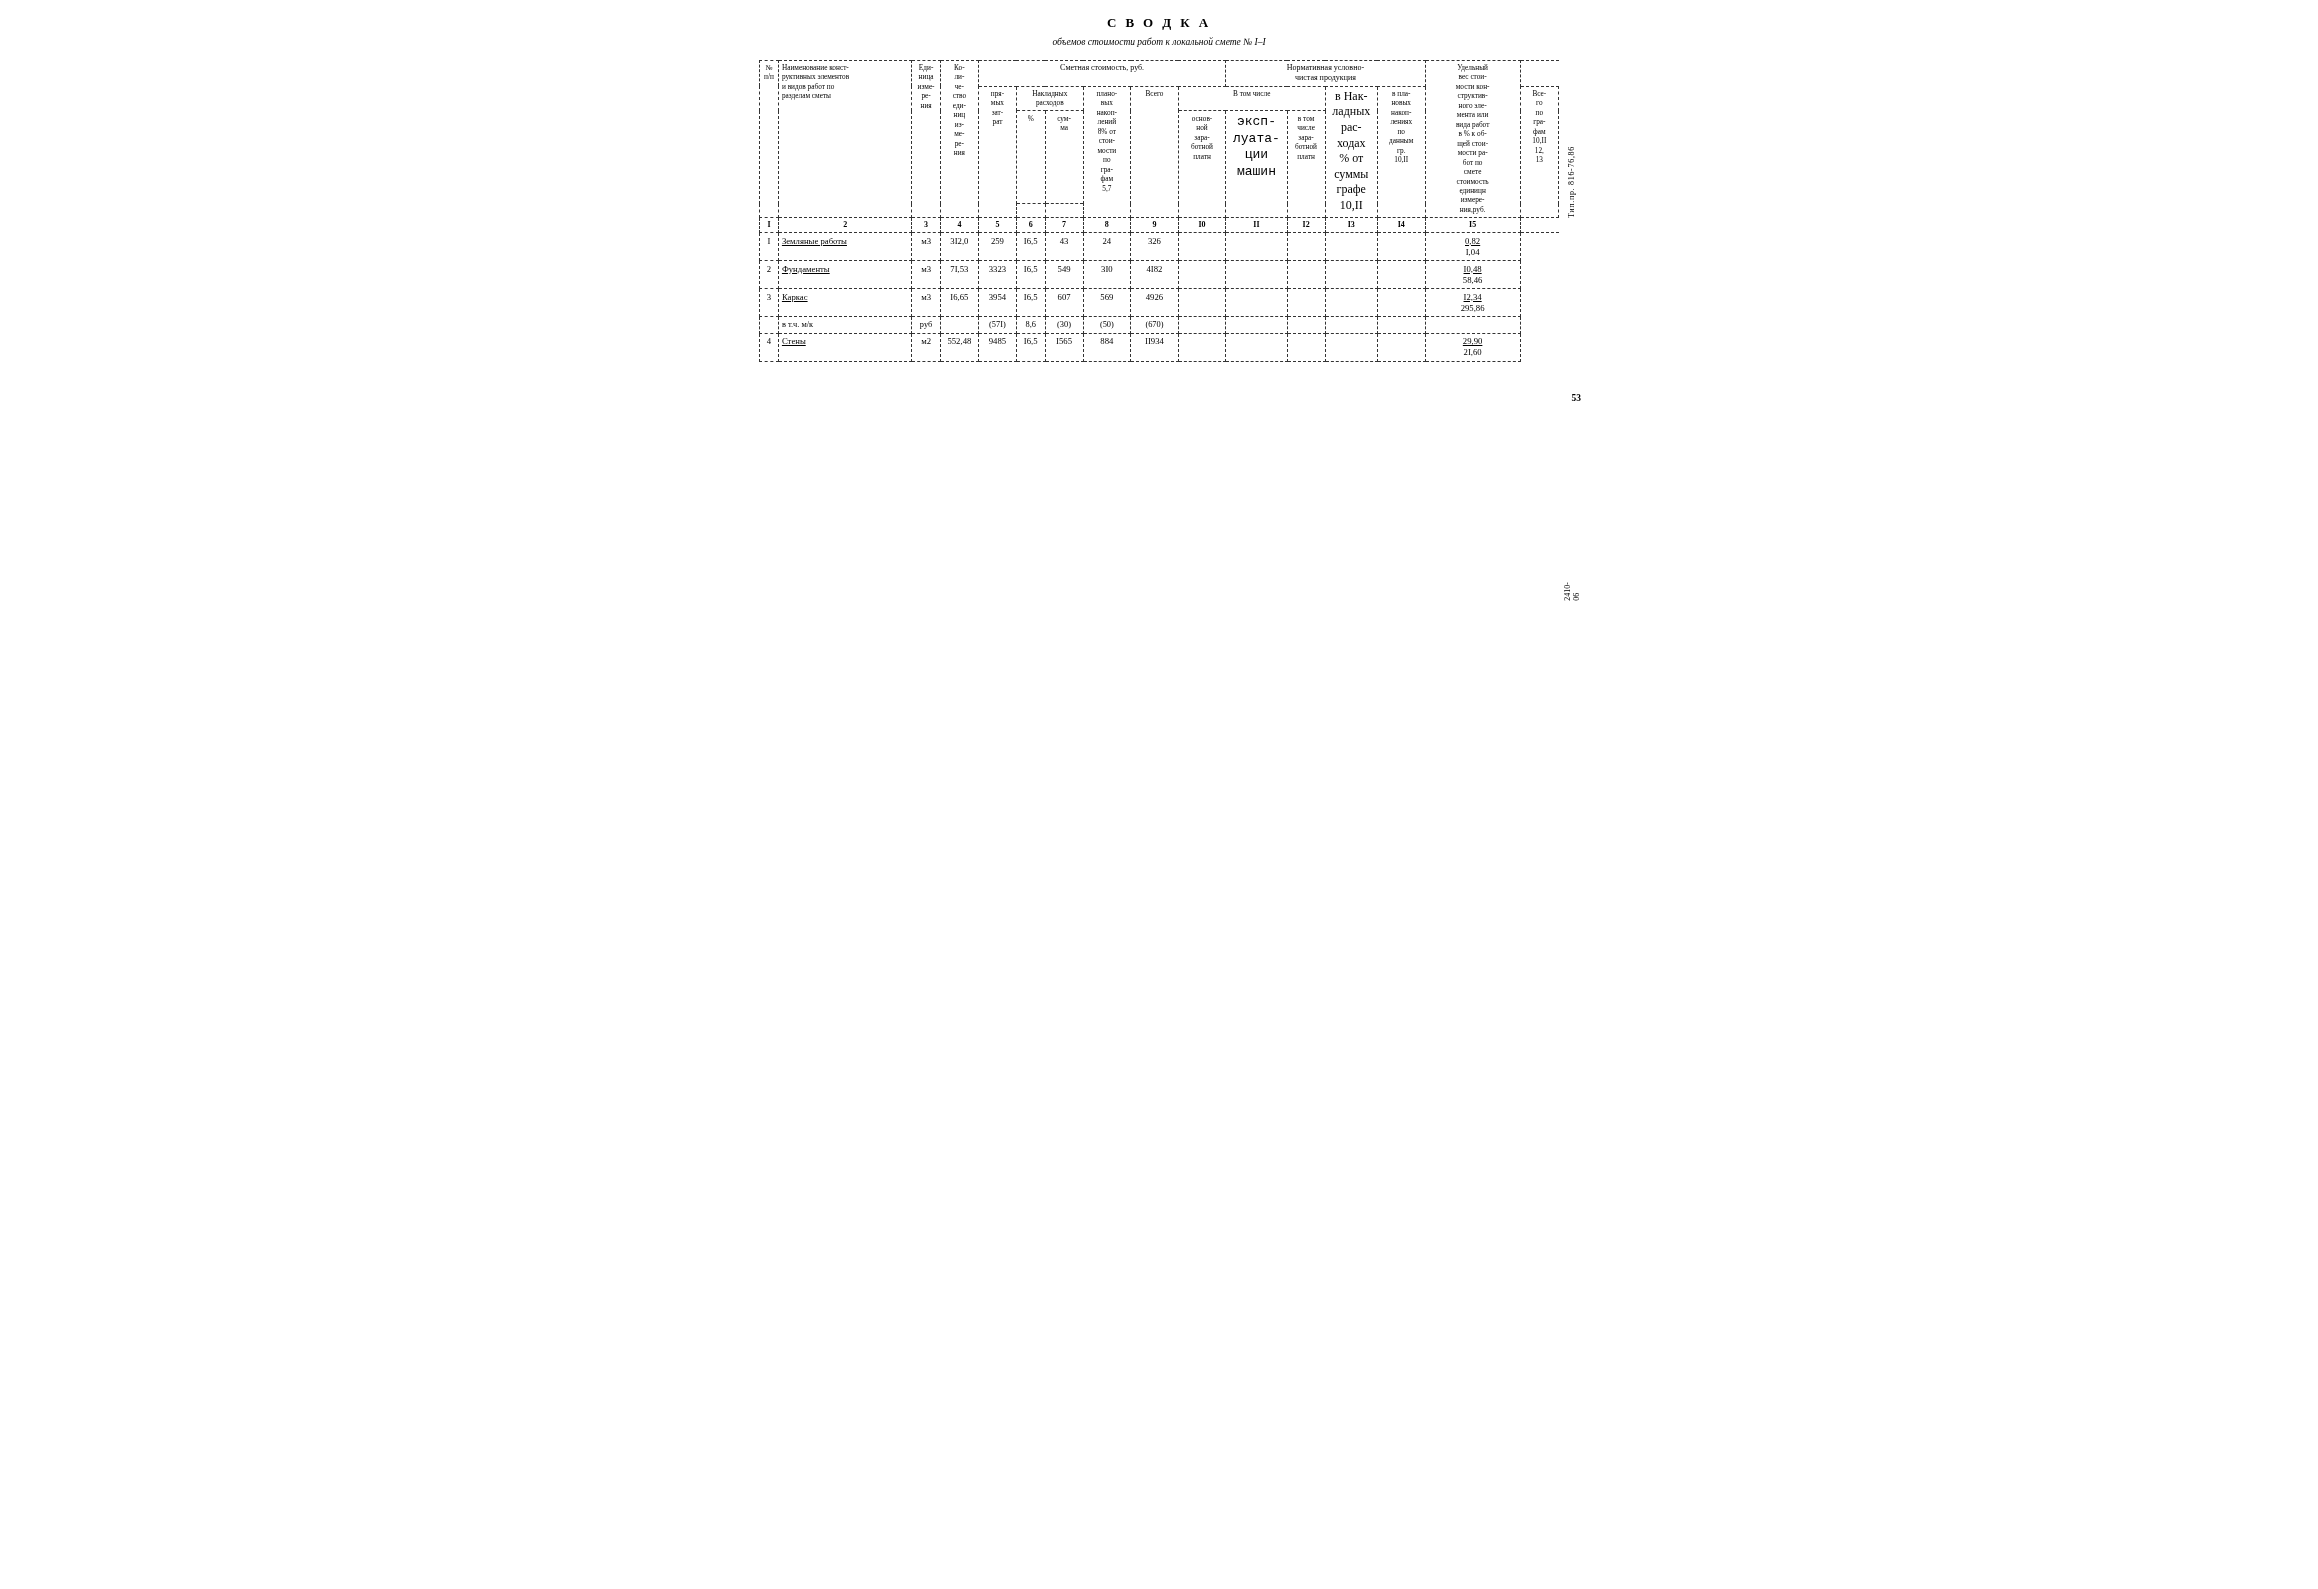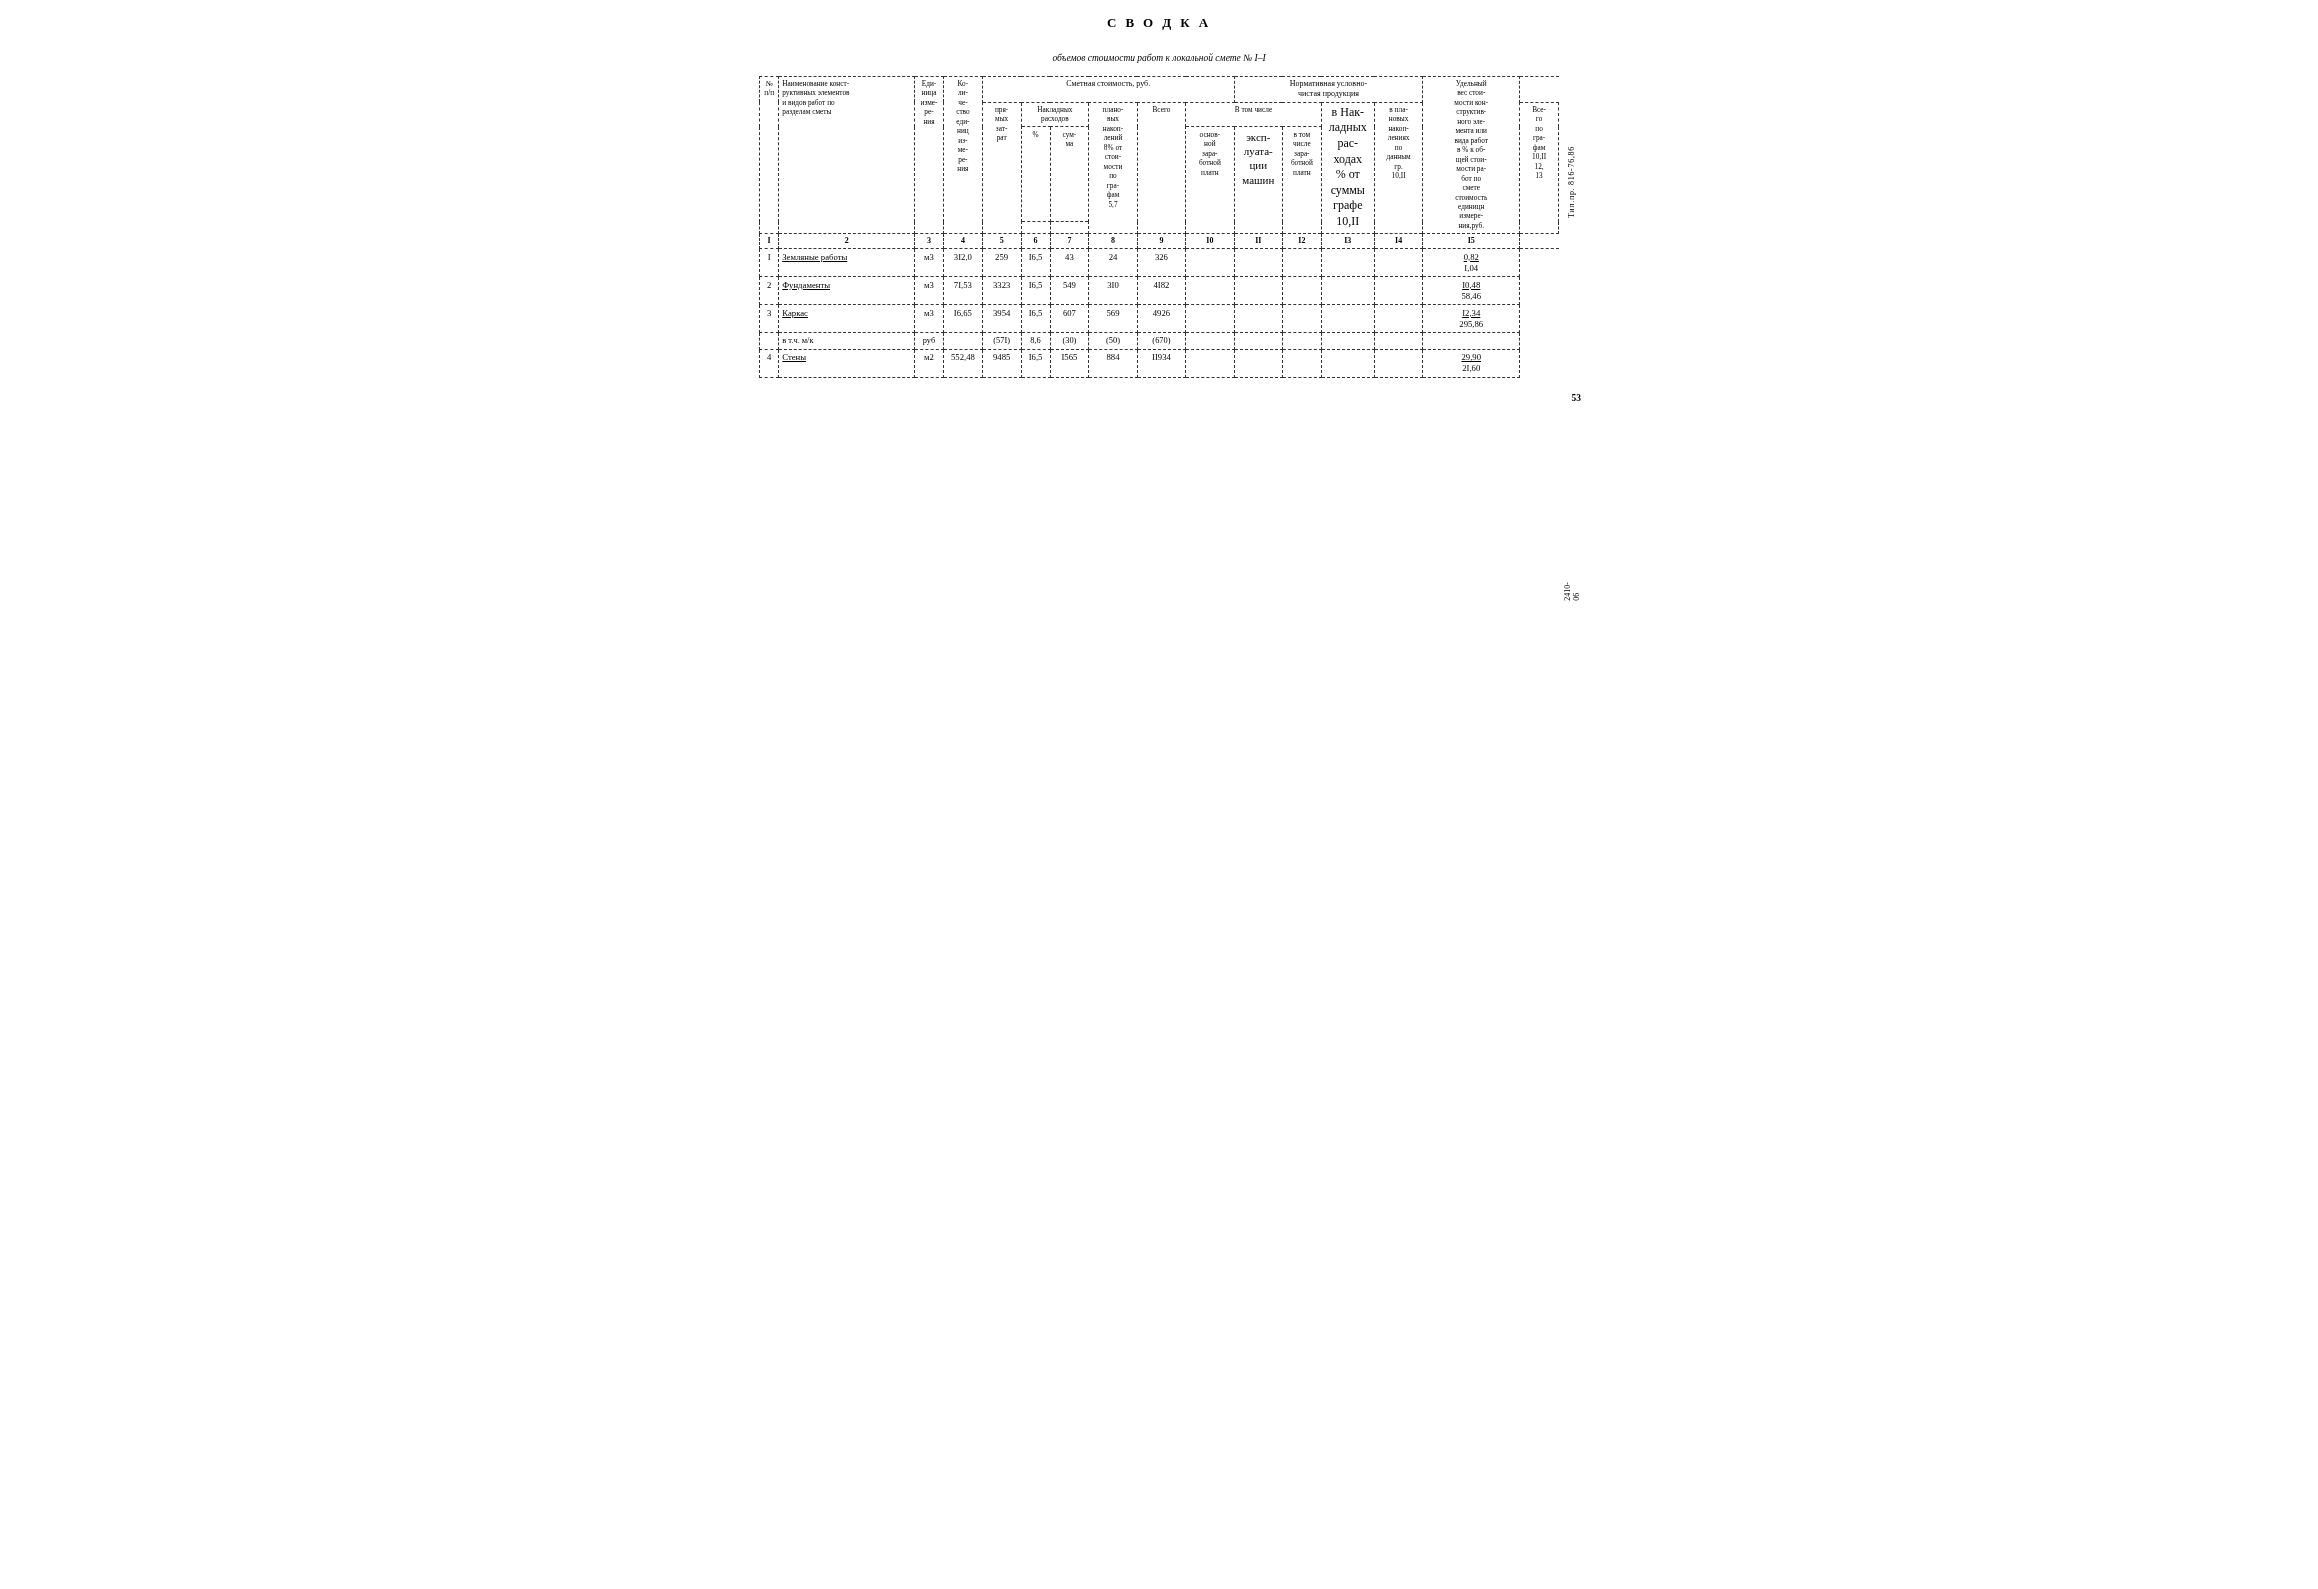--- a/index.html
+++ b/index.html
@@ -15,21 +15,21 @@
     .page-wrapper {
       max-width: 800px;
       margin: 0 auto;
       position: relative;
     }
     .main-title {
       text-align: center;
       font-size: 13px;
       font-weight: bold;
       letter-spacing: 2.9px;
-      margin-bottom: 22px;
+      margin-bottom: 6px;
     }
     .sub-title {
       text-align: center;
       font-size: 9.5px;
       margin-bottom: 13px;
       font-style: italic;
     }
     .side-label-right {
       position: absolute;
       right: -17.5px;
@@ -111,21 +111,21 @@
         <th rowspan="3" style="width:5%; font-size:7.3px;">Всего</th>
         <th colspan="3" style="font-size:7.3px;">В том числе</th>
         <th rowspan="3" style="width:5%; font-size:12px;">в Нак-<br>ладных<br>рас-<br>ходах<br>% от<br>суммы<br>графе<br>10,II</th>
         <th rowspan="3" style="width:5%; font-size:7.3px;">в пла-<br>новых<br>накоп-<br>лениях<br>по<br>данным<br>гр.<br>10,II</th>
         <th rowspan="3" style="width:4%; font-size:7.3px;">Все-<br>го<br>по<br>гра-<br>фам<br>10,II<br>12,<br>13</th>
       </tr>
       <tr class="header-row">
         <th style="width:3%; font-size:7.3px;">%</th>
         <th style="width:4%; font-size:7.3px;">сум-<br>ма</th>
         <th rowspan="2" style="width:5%; font-size:7.3px;">основ-<br>ной<br>зара-<br>ботной<br>платн</th>
-        <th rowspan="2" style="width:5%; font-size:11px;">эксп-<br>луата-<br>ции<br>машин</th>
+        <th rowspan="2" style="width:5%; font-size:13px;font-family:Liberation Mono, monospace;">эксп-<br>луата-<br>ции<br>машин</th>
         <th rowspan="2" style="width:4%; font-size:7.3px;">в том<br>числе<br>зара-<br>ботной<br>платн</th>
       </tr>
       <tr class="header-row">
         <th style="font-size:7.3px;"></th>
         <th style="font-size:7.3px;"></th>
       </tr>
 
       <tr class="col-row" style="border-top:1.5px dashed #333; border-bottom:1.5px dashed #333;">
         <td>I</td>
         <td>2</td>

